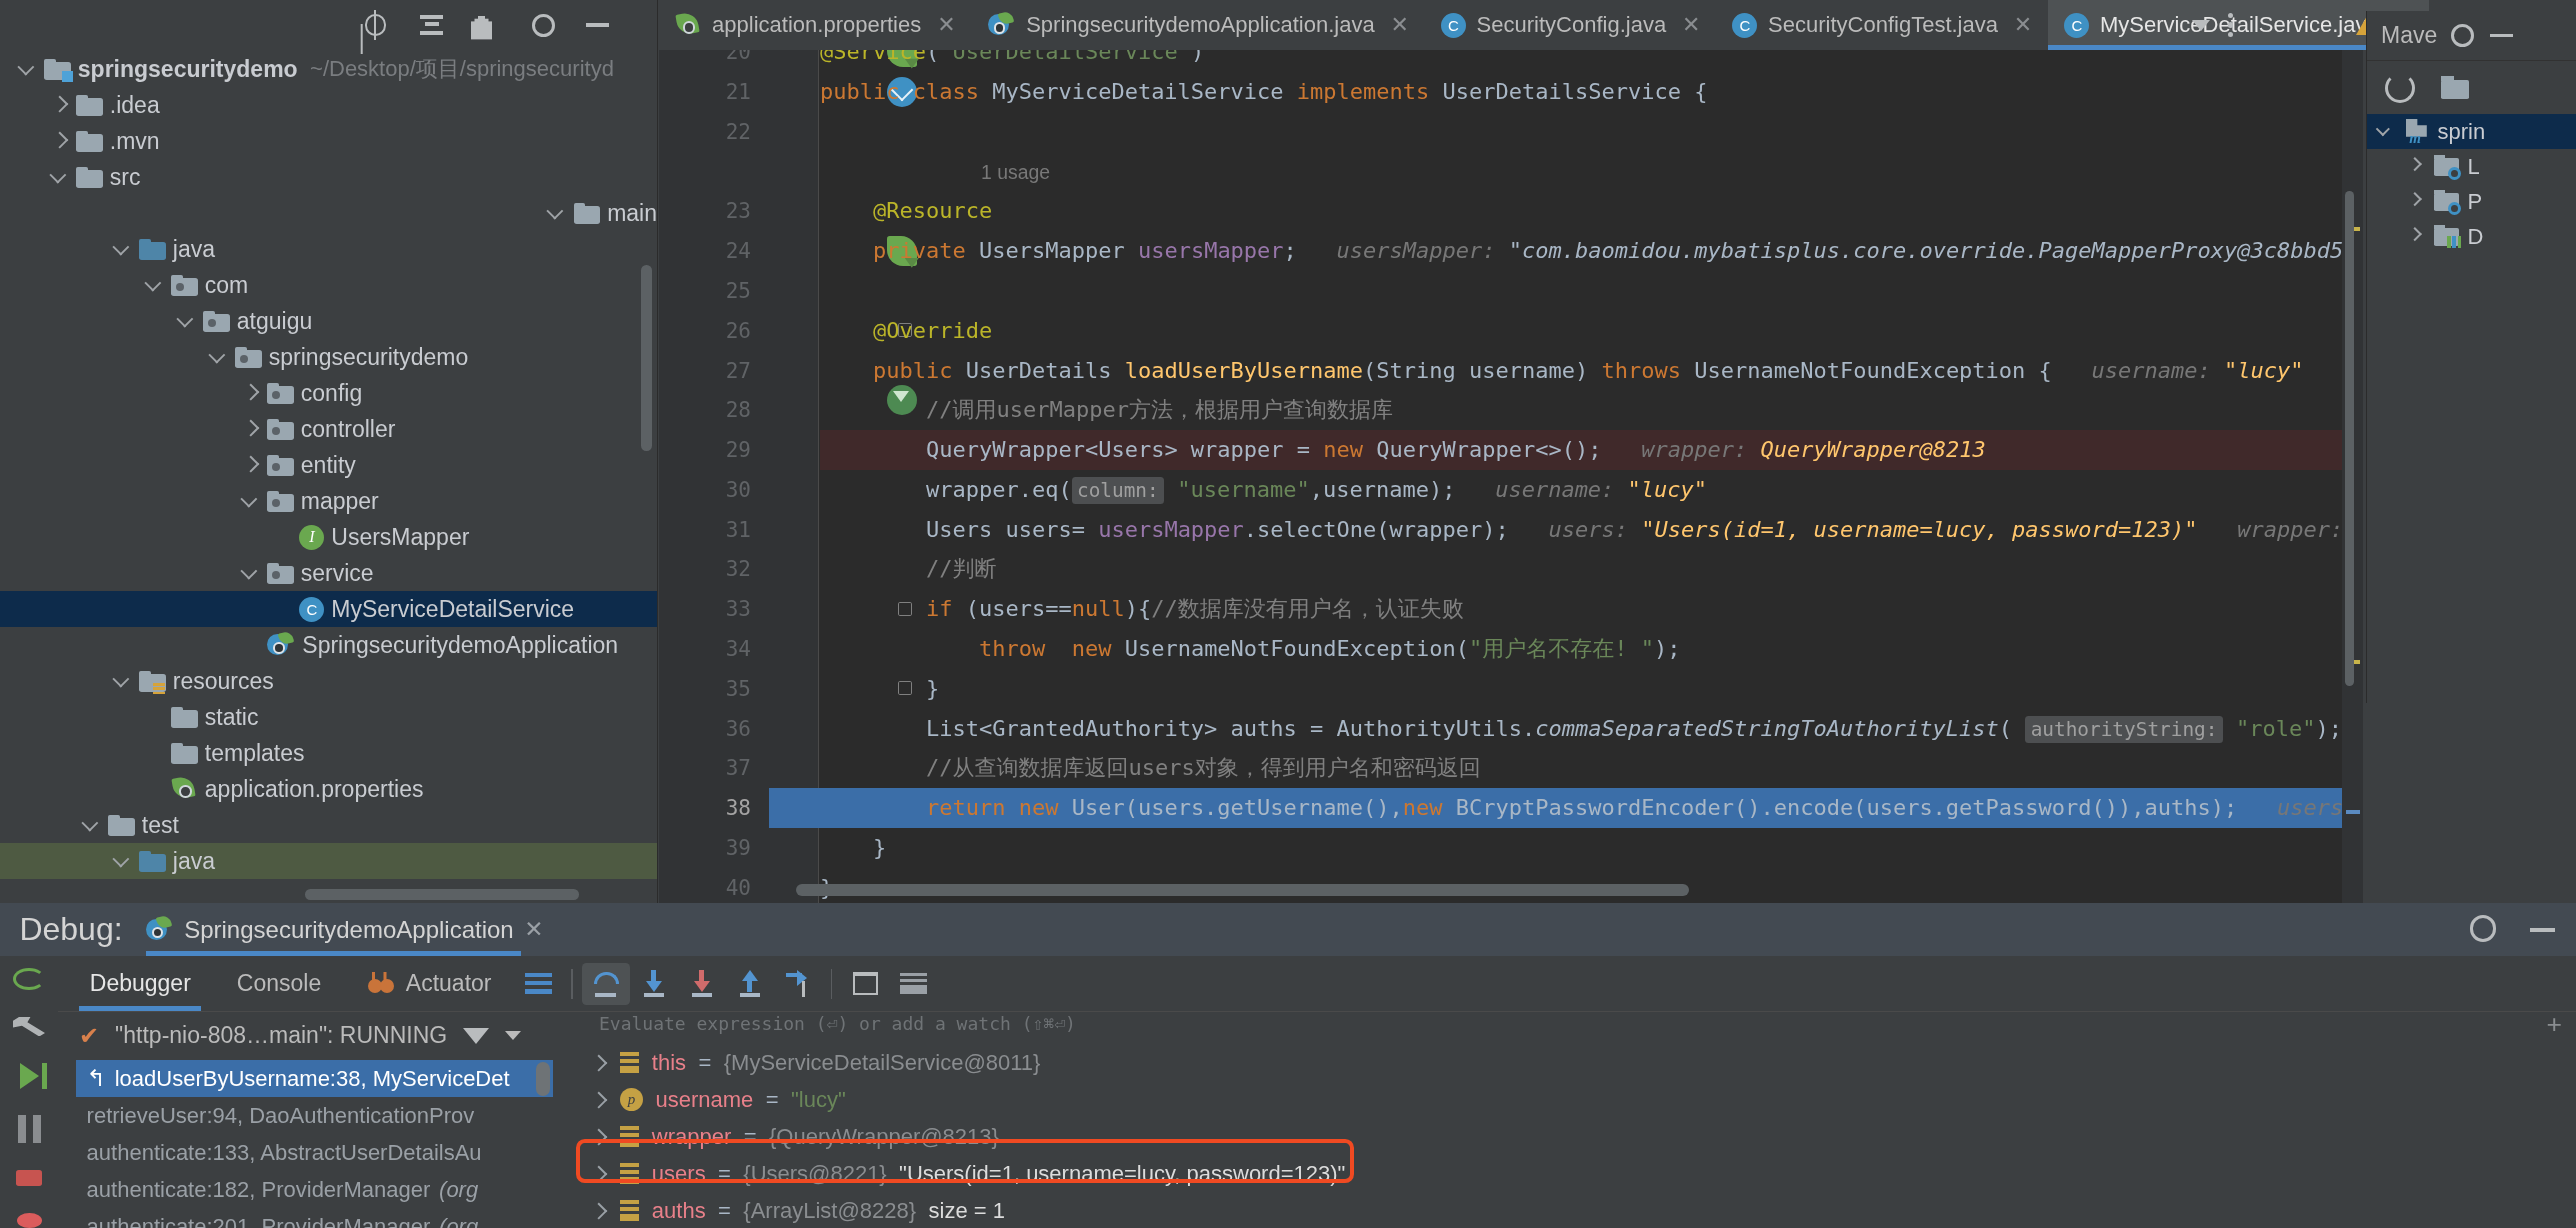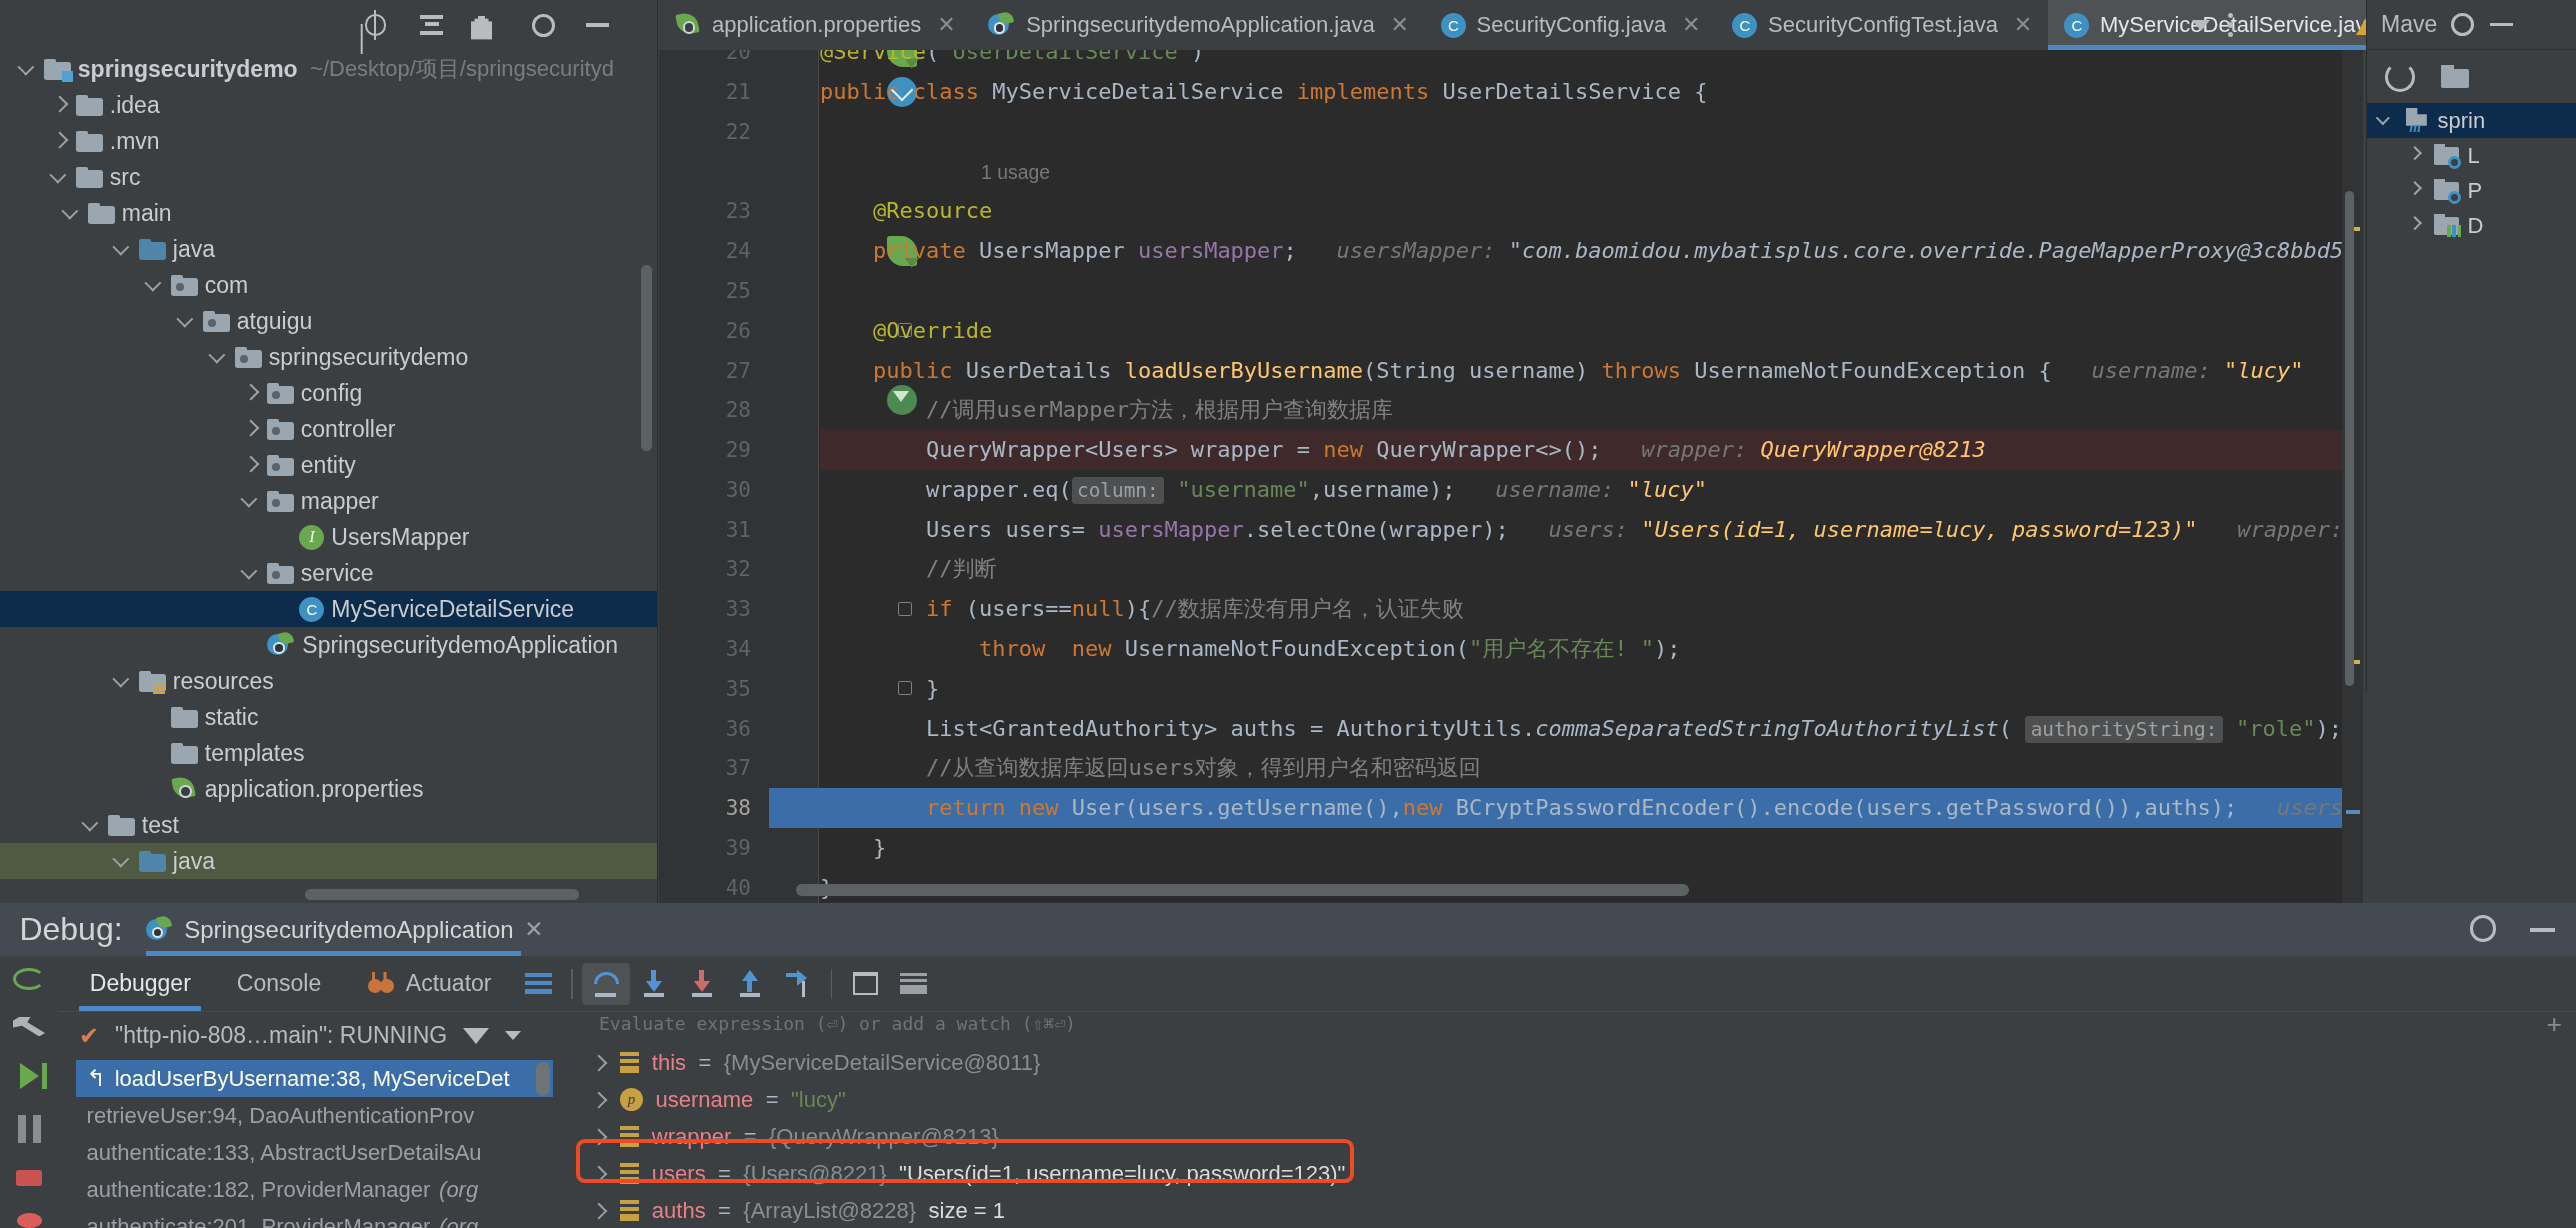--- a/index.html
+++ b/index.html
@@ -167,21 +167,21 @@
   #inspect-widget { position:absolute; right:106px; top:12.4px; display:flex; align-items:center;
     gap:16px; font-size:22px; color:#bbbbbb; }
   .warn-tri { width:0;height:0;border-left:11.5px solid transparent;border-right:11.5px solid transparent;
     border-bottom:19.4px solid #d6a33a; }
   .arr-up{width:0;height:0;border-left:8.8px solid transparent;border-right:8.8px solid transparent;
     border-bottom:10.6px solid #b9bcbe;}
   .arr-dn{width:0;height:0;border-left:8.8px solid transparent;border-right:8.8px solid transparent;
     border-top:10.6px solid #b9bcbe;}
 
   
-  #maven-panel { position:absolute; left:2366px; top:0; width:210px; height:692px;
+  #maven-panel { position:absolute; left:2366px; top:11px; width:210px; height:692px;
     background:#3c3f41; border-left:1.8px solid #2b2b2b; }
   #maven-header { height:50px; display:flex; align-items:center; gap:14px; padding-left:14px;
     color:#bbbbbb; font-size:23px; border-bottom:1.8px solid #323232; overflow:hidden; }
   #maven-toolbar { height:53px; display:flex; align-items:center; gap:26.5px; padding-left:17.7px; }
   .mv-refresh { width:30px;height:30px;border:3.5px solid #b9bcbe;border-radius:50%;
     border-top-color:transparent; }
   .mv-folder { width:30px;height:23px;position:relative; }
   .mv-folder::before{content:"";position:absolute;left:0;top:3.5px;width:28px;height:19.4px;background:#9aa7b0;border-radius:1.8px;}
   .mv-folder::after{content:"";position:absolute;left:0;top:0;width:12.4px;height:5.3px;background:#9aa7b0;}
   .mvnode { height:35px; display:flex; align-items:center; gap:7px; font-size:22px;
@@ -327,21 +327,21 @@
         <div class="tnode" style="padding-left: 48px;">
           <span class="arrow r"></span>
           <span class="ic-folder"></span>
           <span class="lbl">.mvn</span>
         </div>
         <div class="tnode" style="padding-left: 48px;">
           <span class="arrow d"></span>
           <span class="ic-folder"></span>
           <span class="lbl">src</span>
         </div>
-        <div class="tnode" style="padding-left: 60px;">
+        <div class="tnode" style="padding-left: 80px; justify-content: flex-end;">
           <span class="arrow d"></span>
           <span class="ic-folder"></span>
           <span class="lbl">main</span>
         </div>
         <div class="tnode" style="padding-left: 111px;">
           <span class="arrow d"></span>
           <span class="ic-folder blue"></span>
           <span class="lbl">java</span>
         </div>
         <div class="tnode" style="padding-left: 143px;">

